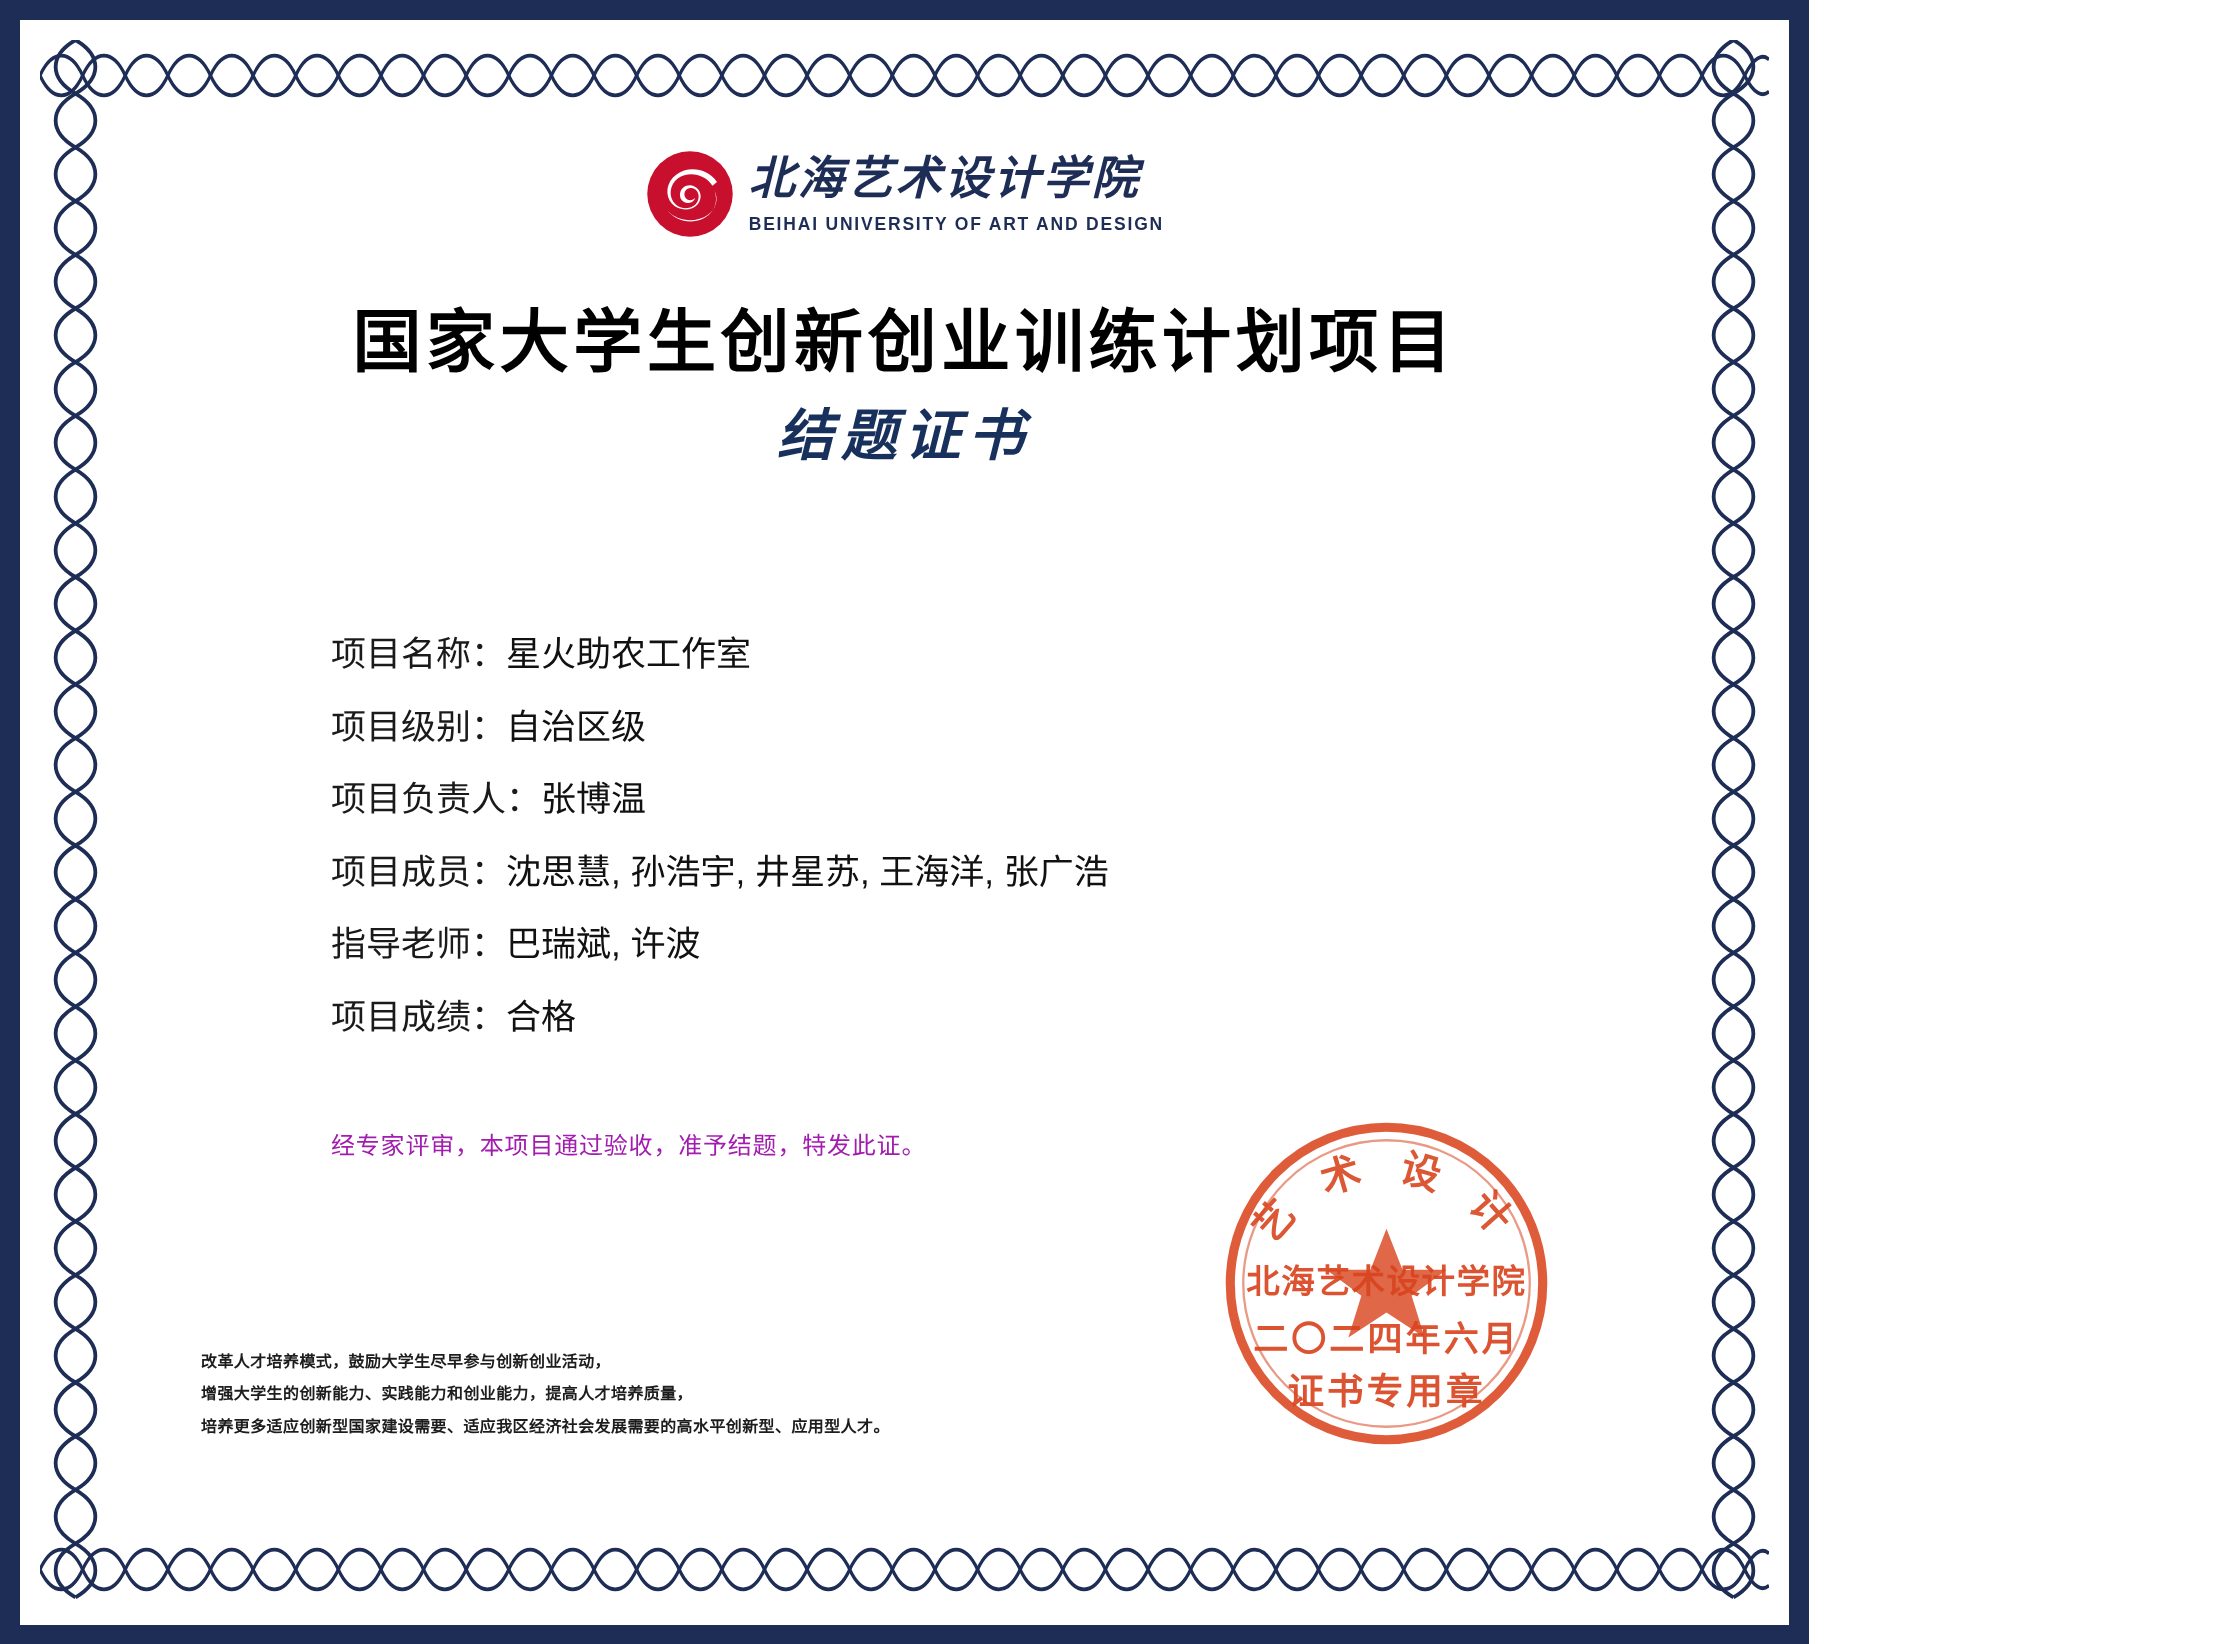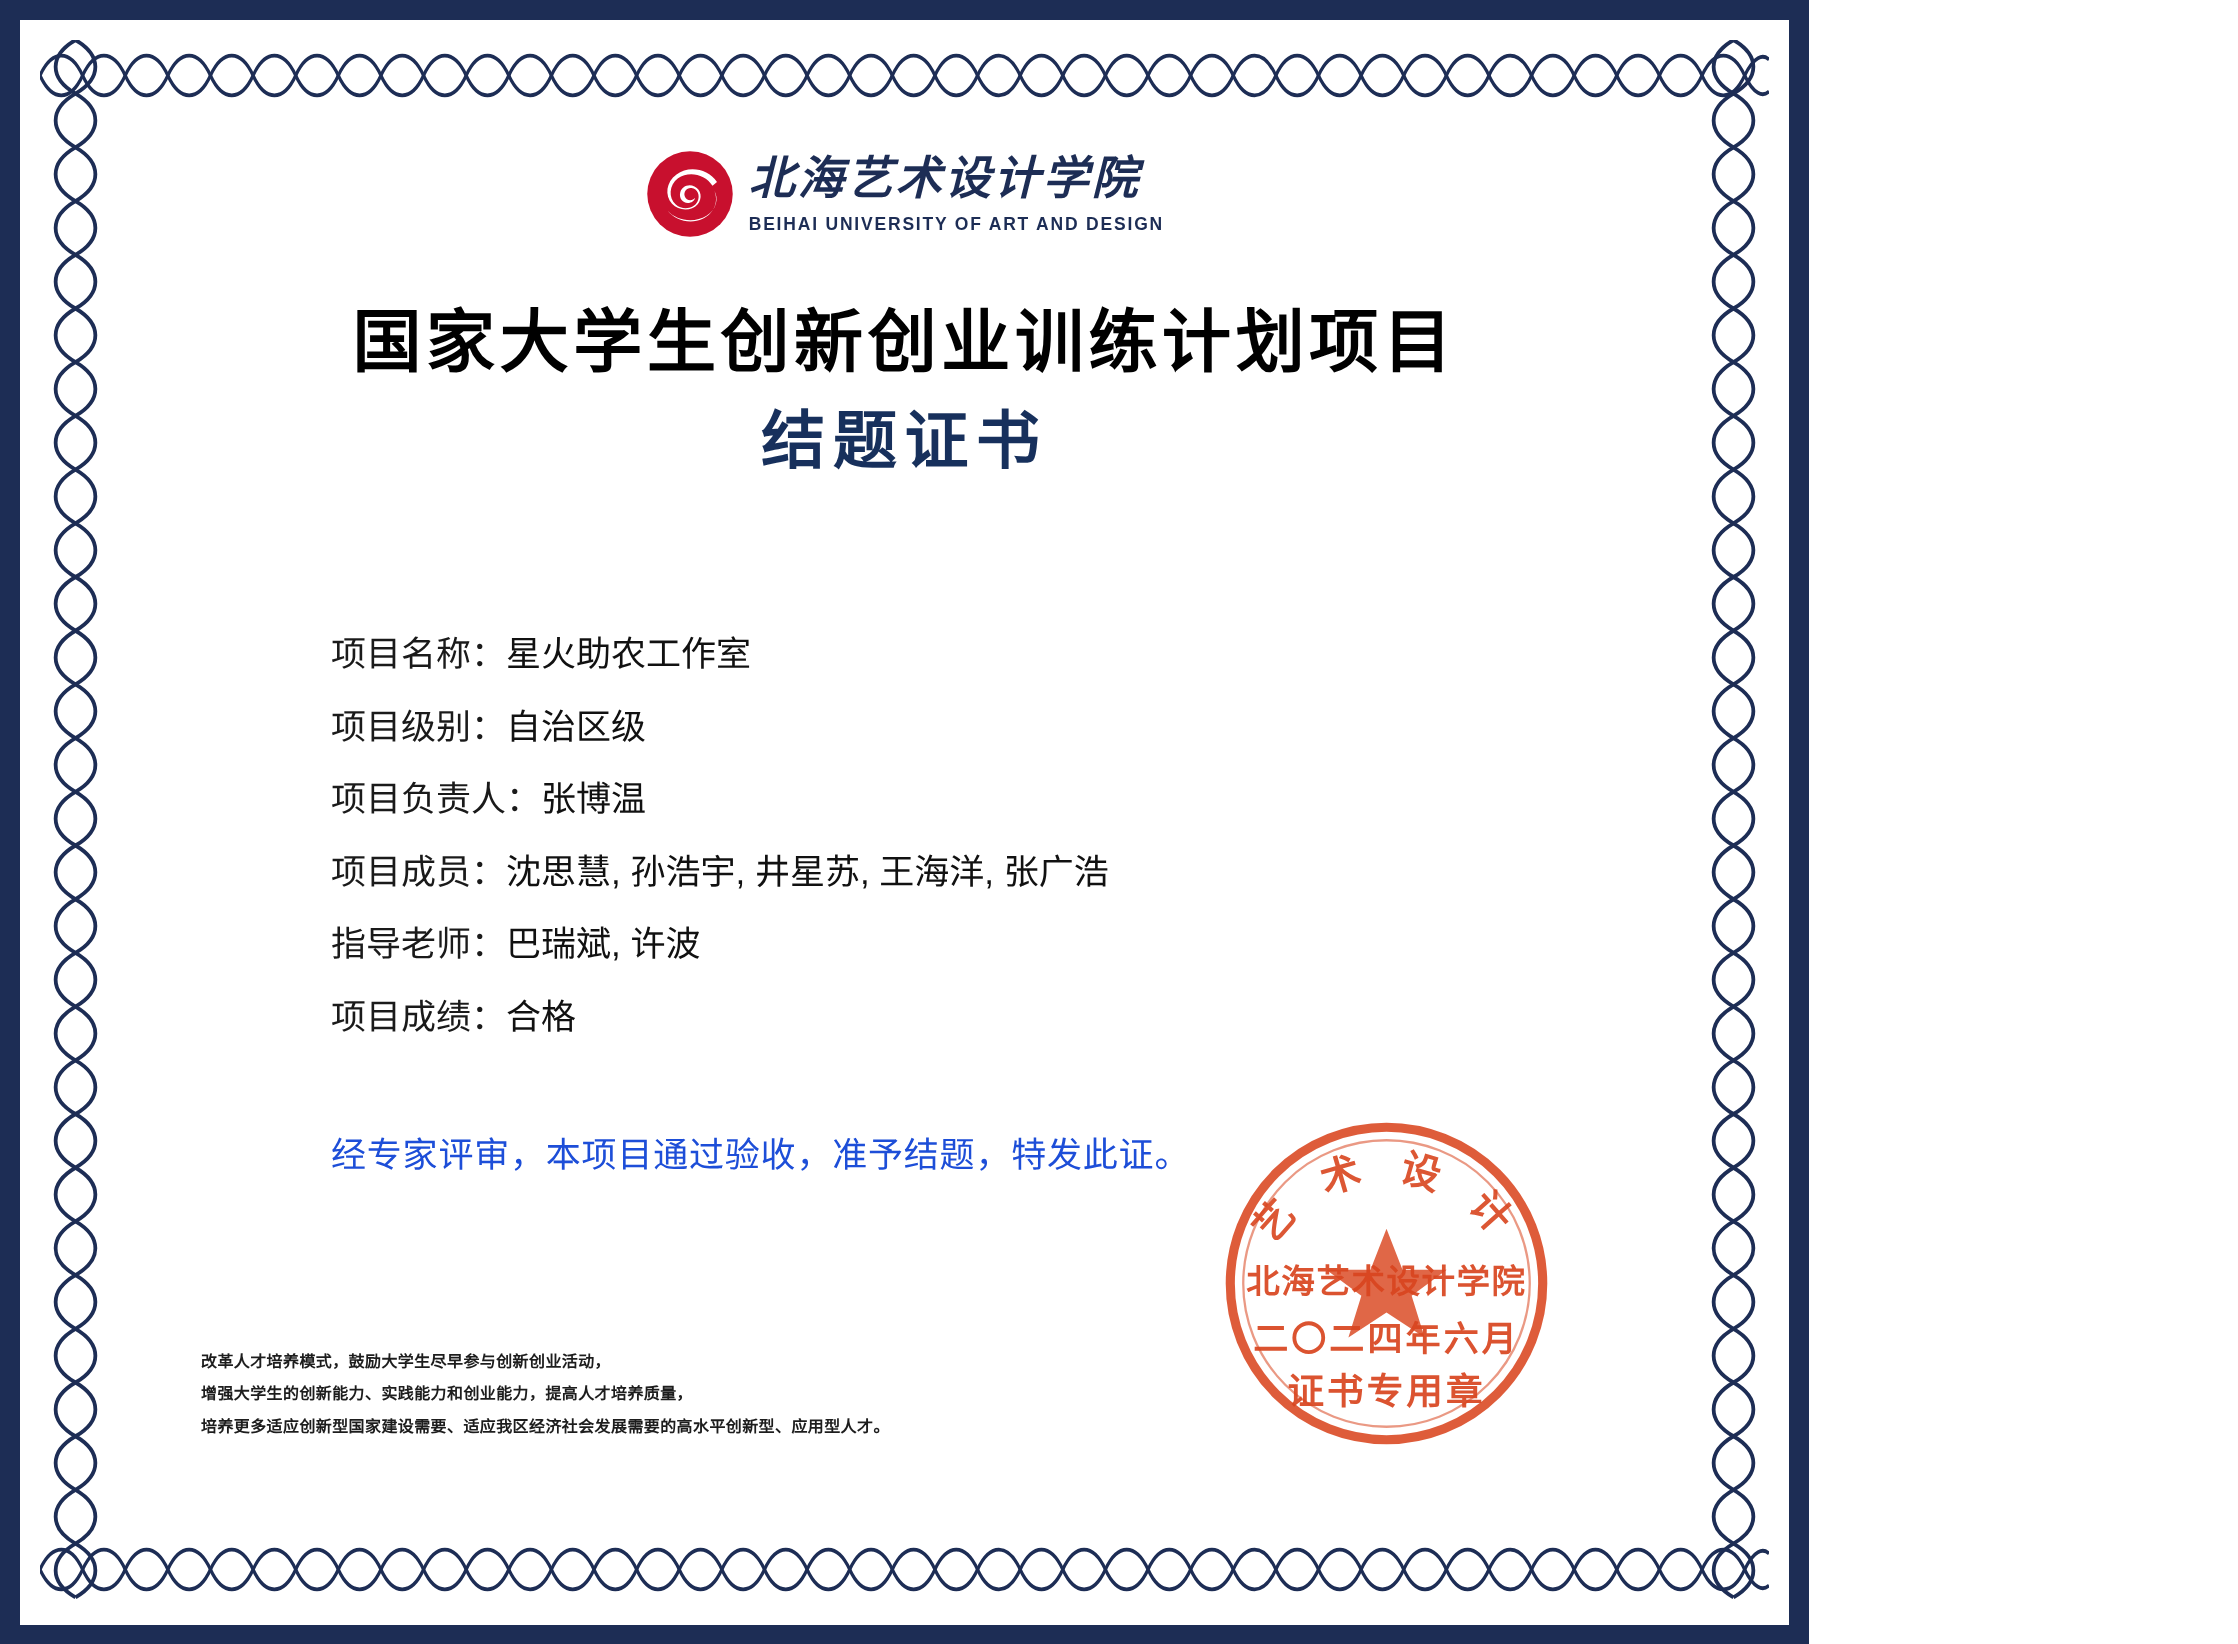--- a/index.html
+++ b/index.html
@@ -107,27 +107,28 @@
     font-family: "Liberation Serif", serif;
     font-size: 69px;
     font-weight: 700;
     color: #000000;
     letter-spacing: 4.6px;
     line-height: 1.25;
     white-space: nowrap;
   }
   .title-sub {
     font-family: "Liberation Serif", serif;
-    font-size: 64px;
+    font-size: 56px;
     font-weight: 700;
     color: #17305c;
     letter-spacing: 7.6px;
     line-height: 1.3;
     margin-top: 13.7px;
     white-space: nowrap;
+    font-style: italic;
   }
 
   
   .fields {
     position: absolute;
     left: 206px;
     top: 503px;
     right: 91px;
   }
   .field-row {
@@ -146,22 +147,22 @@
     white-space: nowrap;
     color: #111111;
     font-weight: 500;
     text-align: center;
   }
 
   .statement {
     position: absolute;
     left: 206px;
     top: 1001px;
-    font-size: 35px;
-    color: #1d4ed8;
+    font-size: 24px;
+    color: #a21caf;
     letter-spacing: 0.8px;
     white-space: nowrap;
   }
 
   
   .footnote {
     position: absolute;
     left: 76px;
     bottom: 76px;
     font-family: "Liberation Serif", serif;

